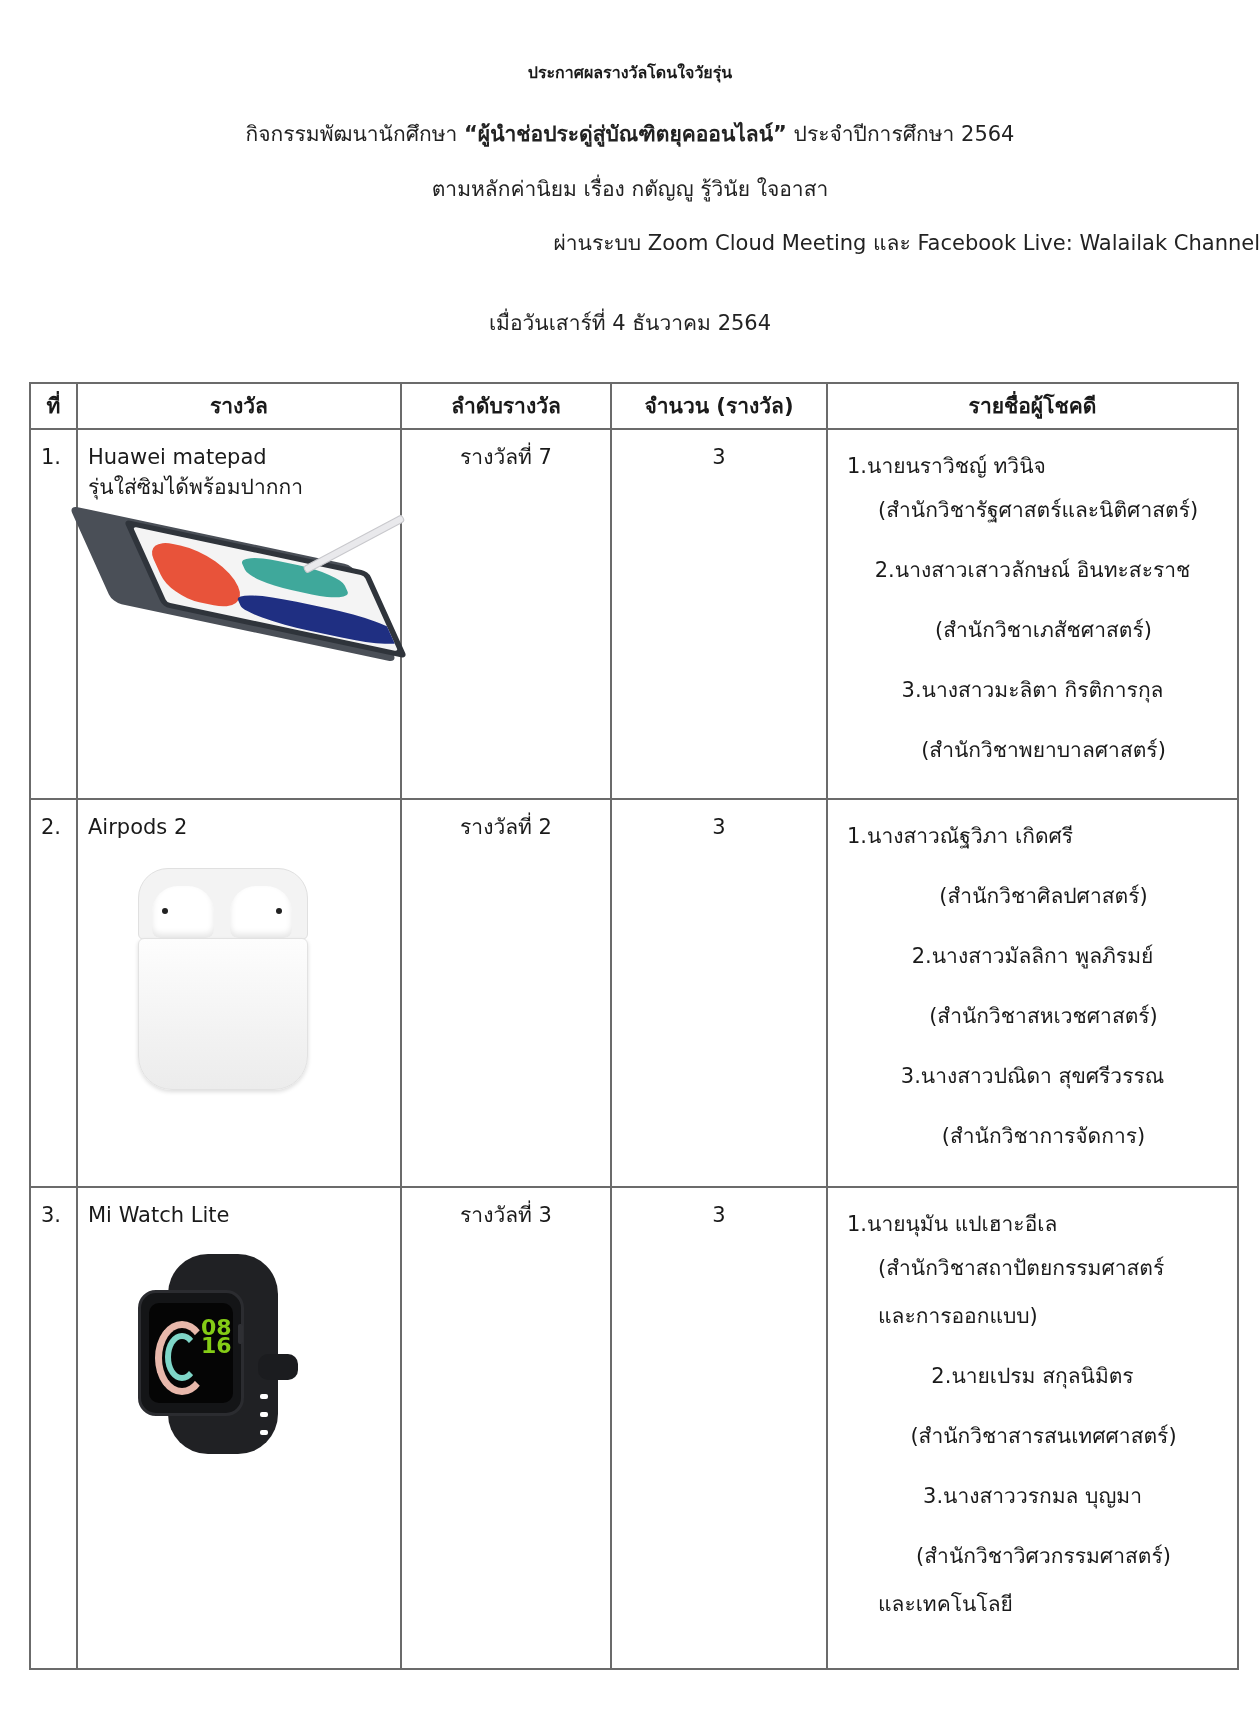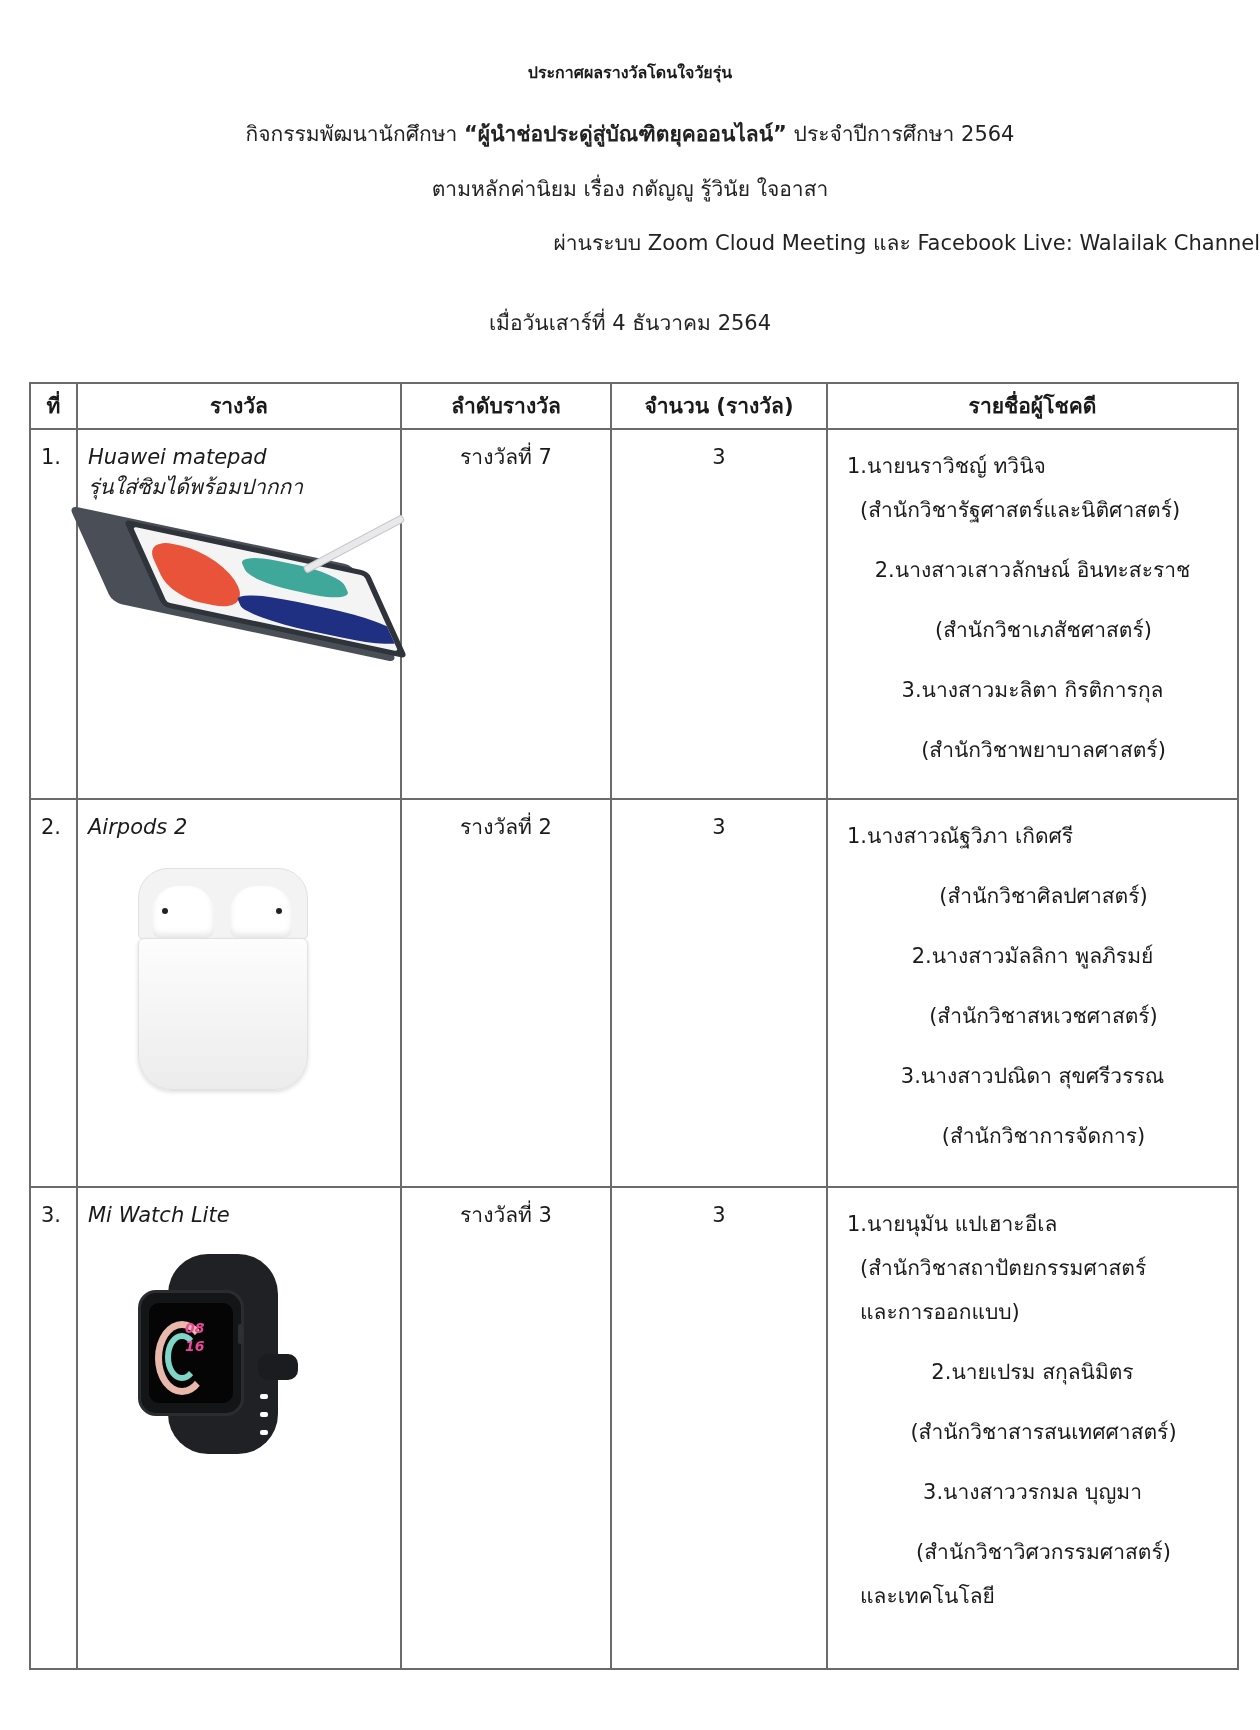--- a/index.html
+++ b/index.html
@@ -12,26 +12,26 @@
   .h-line b { font-weight: bold; }
 
   table.prize { position: absolute; left: 29px; top: 382px; width: 1210px;
          border-collapse: collapse; table-layout: fixed; }
   table.prize th, table.prize td { border: 2px solid #6b6b6b; vertical-align: top;
          font-size: 21px; line-height: 30px; }
   table.prize th { height: 44px; vertical-align: middle; font-weight: bold; text-align: center; padding: 0; }
   .c-no { width: 47px; } .c-prize { width: 324px; } .c-rank { width: 210px; }
   .c-qty { width: 216px; } .c-names { width: auto; }
   td.no { padding: 12px 0 0 10px; }
-  td.prize-cell { padding: 12px 2px 0 10px; font-style: italic; }
+  td.prize-cell { padding: 12px 2px 0 10px; }
   td.rank, td.qty { text-align: center; padding-top: 12px; }
   td.names { padding: 12px 10px 0 10px; }
   .r1 { height: 370px; } .r2 { height: 388px; } .r3 { height: 482px; }
   .nm { margin: 9px; }
-  .fac { margin: 0; padding-left: 22px; } .gap-md { margin-top: 30px; text-align: center; }
+  .fac { margin: 18px; padding-left: 22px; } .gap-md { margin-top: 30px; text-align: center; }
   .tight { margin-top: 14px; }
 
   .img-wrap { margin-top: 16px; position: relative; }
   
   .tablet { position: relative; width: 300px; height: 150px; margin-left: 10px; }
   .tablet .back { position: absolute; left: 10px; top: 16px; width: 250px; height: 100px;
         background: #4a4f57; border-radius: 8px; transform: skewX(35deg) rotate(14deg); }
   .tablet .front { position: absolute; left: 60px; top: 26px; width: 215px; height: 90px;
         background: #2f343b; border-radius: 6px; transform: skewX(35deg) rotate(14deg); padding: 6px; box-sizing: border-box; }
   .tablet .screen { width: 100%; height: 100%; background: #f4f4f4; border-radius: 3px; position: relative; overflow: hidden; }
@@ -54,21 +54,21 @@
 
   
   .watch { position: relative; width: 170px; height: 200px; margin-left: 50px; margin-top: 24px; }
   .watch .strap { position: absolute; left: 30px; top: 0; width: 110px; height: 200px; background: #202124; border-radius: 40px; }
   .watch .lug { position: absolute; left: 120px; top: 100px; width: 40px; height: 26px; background: #1b1c1f; border-radius: 10px; }
   .watch .body { position: absolute; left: 0; top: 36px; width: 100px; height: 120px; background: #141517; border-radius: 18px;
         border: 3px solid #2b2c30; }
   .watch .face { position: absolute; left: 8px; top: 10px; width: 84px; height: 100px; background: #050505; border-radius: 10px; }
   .watch .ring1 { position: absolute; left: 6px; top: 18px; width: 40px; height: 60px; border: 7px solid #e8b8ab; border-right-color: transparent; border-radius: 50%; }
   .watch .ring2 { position: absolute; left: 16px; top: 30px; width: 22px; height: 36px; border: 6px solid #7fd6c8; border-right-color: transparent; border-radius: 50%; }
-  .watch .time { position: absolute; left: 36px; top: 16px; color: #ec4899; font-weight: bold; font-size: 14px; line-height: 18px; font-family: "DejaVu Sans", sans-serif; }
+  .watch .time { position: absolute; left: 52px; top: 16px; color: #84cc16; font-weight: bold; font-size: 22px; line-height: 18px; font-family: "DejaVu Sans", sans-serif; }
   .watch .btn { position: absolute; left: 100px; top: 70px; width: 5px; height: 20px; background: #2e2f33; border-radius: 2px; }
   .watch .hole { position: absolute; left: 122px; width: 8px; height: 5px; background: #fff; border-radius: 2px; }
 </style>
 </head>
 <body>
 
 <div class="heading h-title">ประกาศผลรางวัลโดนใจวัยรุ่น</div>
 <div class="heading h-line h1"><span>กิจกรรมพัฒนานักศึกษา </span><b>“ผู้นำช่อประดู่สู่บัณฑิตยุคออนไลน์”</b><span> ประจำปีการศึกษา 2564</span></div>
 <div class="heading h-line h2">ตามหลักค่านิยม เรื่อง กตัญญู รู้วินัย ใจอาสา</div>
 <div class="heading h-line h3">ผ่านระบบ Zoom Cloud Meeting และ Facebook Live: Walailak Channel</div>

